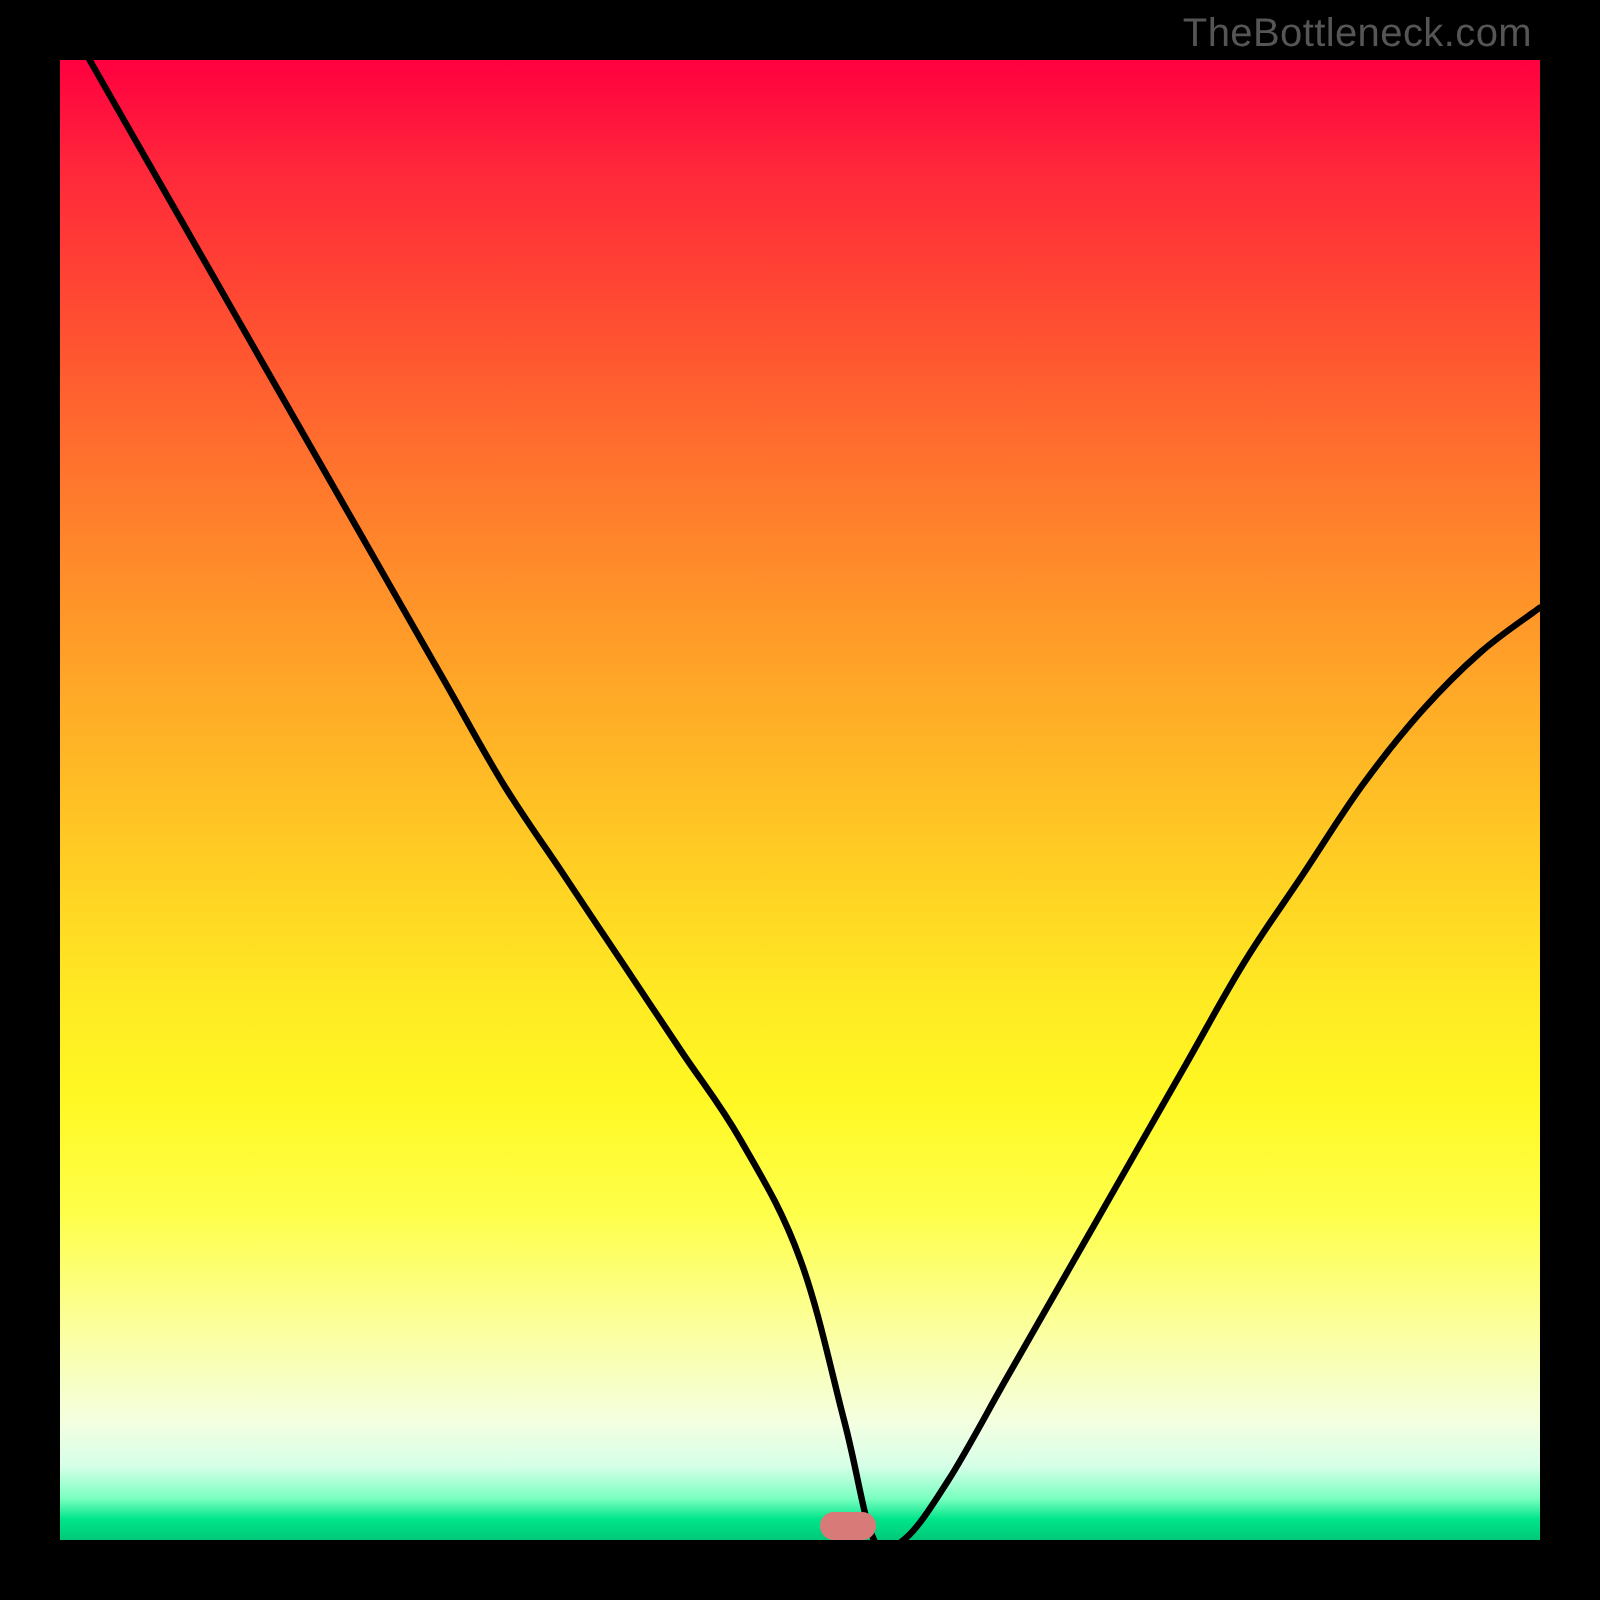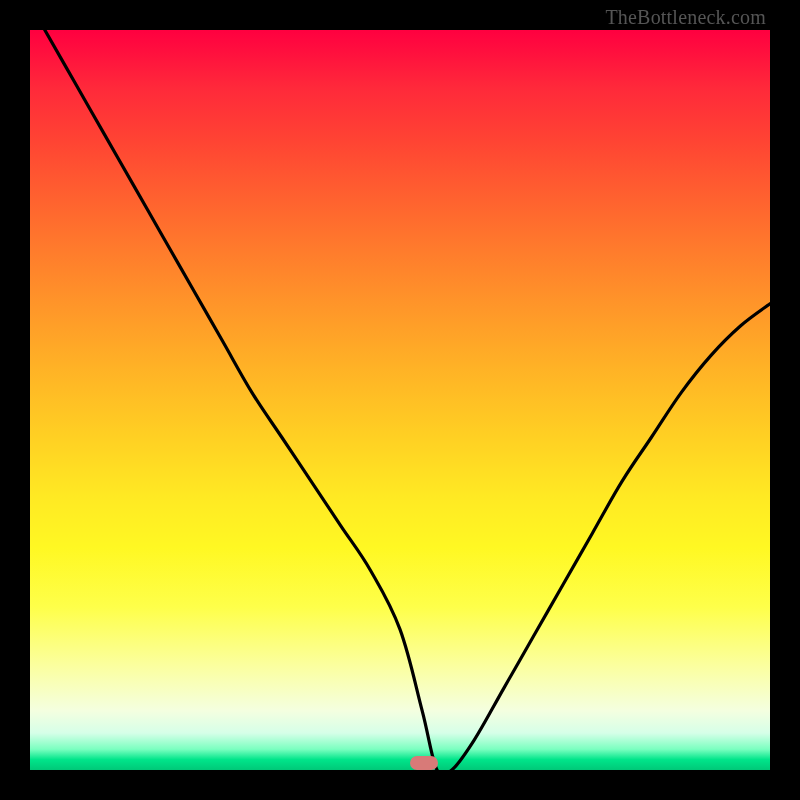--- a/index.html
+++ b/index.html
@@ -41,21 +41,21 @@
   }
   svg.curve {
     position: absolute;
     left: 0; top: 0; width: 100%; height: 100%;
   }
   .watermark {
     position: absolute;
     top: 6px;
     right: 34px;
     color: #555;
-    font-family: Liberation Serif, serif;
+    font-family: Liberation Sans, sans-serif;
     font-size: 20px;
     letter-spacing: 0.2px;
     text-align: center;
   }
   .marker {
     position: absolute;
     width: 28px;
     height: 14px;
     background: #d87a78;
     border-radius: 7px;

